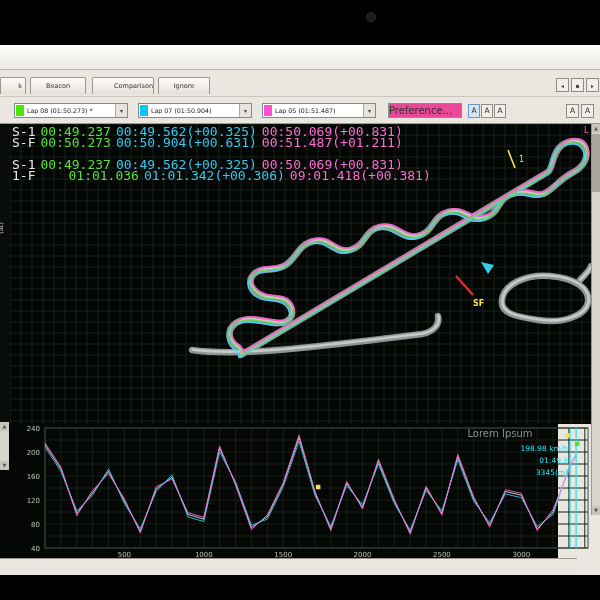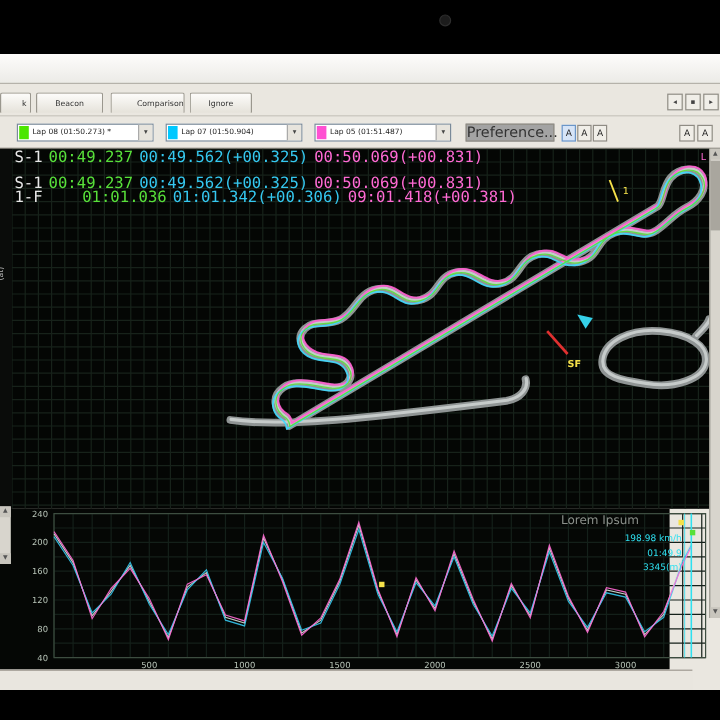--- a/index.html
+++ b/index.html
@@ -17,22 +17,22 @@
   .navbtn{position:absolute;top:8px;width:13px;height:14px;background:#f0eee8;border:1px solid #8f8c84;
           font-size:6px;color:#444;text-align:center;line-height:13px;box-sizing:border-box;}
   .toolbar{position:absolute;left:0;top:51px;width:600px;height:28px;background:#eae7e0;
            border-top:1px solid #c9c6be;border-bottom:1px solid #9e9a91;box-sizing:border-box;}
   .combo{position:absolute;top:6px;height:15px;width:114px;background:#fff;border:1px solid #7a8a99;
          box-sizing:border-box;display:flex;align-items:center;}
   .chip{width:8px;height:11px;margin:0 3px 0 1px;flex:0 0 auto;}
   .ctext{font-size:6.3px;color:#222;white-space:nowrap;overflow:hidden;flex:1;}
   .carrow{width:11px;height:13px;background:#e7e4dd;border-left:1px solid #aaa;font-size:6px;
           color:#444;text-align:center;line-height:13px;flex:0 0 auto;}
-  .toolbtn{position:absolute;top:6px;height:15px;background:#a3a3a3;border:1px solid #8f8c84;
-           font-size:12px;color:#333;box-sizing:border-box;line-height:13px;}
+  .toolbtn{position:absolute;top:6px;height:15px;background:#ec4899;border:1px solid #8f8c84;
+           font-size:10px;color:#333;box-sizing:border-box;line-height:13px;}
   .abtn{position:absolute;top:7px;width:12px;height:14px;background:#f0eee8;border:1px solid #8f8c84;
         font-size:7.5px;color:#222;text-align:center;line-height:12px;box-sizing:border-box;}
   .abtn.active{background:#d6e4f7;border-color:#6b96c8;}
   .mapregion{position:absolute;left:0;top:79px;width:600px;height:300px;background:#040604;}
   .mapleft{position:absolute;left:0;top:0;width:10px;height:300px;background:#0a0c0a;}
   .sidelabel{position:absolute;left:-5px;top:100px;color:#b9b9b9;font-size:6.5px;
              transform:rotate(-90deg);white-space:nowrap;}
   .mapsvg{position:absolute;left:10px;top:0;}
   .timing{position:absolute;left:12px;top:2px;font-family:"DejaVu Sans Mono",monospace;
           font-size:13px;line-height:11px;z-index:4;}
@@ -205,20 +205,23 @@
         <polygon points="478,150 471,138 484,141" fill="#35d0e8"></polygon>
         <text x="463" y="182" fill="#f5e14a" font-size="8" font-weight="bold">SF</text>
         <text x="574" y="9" fill="#ff6ad4" font-size="8">L</text>
       </svg>
 
       <div class="timing">
         <div class="tblock">
           <div class="trow">
             <span class="tl">S-1</span><span class="v1" style="color: rgb(88, 224, 58);">00:49.237</span><span class="v2" style="color: rgb(53, 200, 240);">00:49.562(+00.325)</span><span class="v3" style="color: rgb(255, 106, 212);">00:50.069(+00.831)</span>
           </div>
+          <div class="trow">
+            <span class="tl">S-F</span><span class="v1" style="color: rgb(88, 224, 58);">00:50.273</span><span class="v2" style="color: rgb(53, 200, 240);">00:50.904(+00.631)</span><span class="v3" style="color: rgb(255, 106, 212);">00:51.487(+01.211)</span>
+          </div>
         </div>
         <div class="tblock">
           <div class="trow">
             <span class="tl">S-1</span><span class="v1" style="color: rgb(88, 224, 58);">00:49.237</span><span class="v2" style="color: rgb(53, 200, 240);">00:49.562(+00.325)</span><span class="v3" style="color: rgb(255, 106, 212);">00:50.069(+00.831)</span>
           </div>
           <div class="trow">
             <span class="tl">1-F</span><span class="v1" style="color: rgb(88, 224, 58); margin-left: 28px;">01:01.036</span><span class="v2" style="color: rgb(53, 200, 240);">01:01.342(+00.306)</span><span class="v3" style="color: rgb(255, 106, 212);">09:01.418(+00.381)</span>
           </div>
         </div>
       </div>

